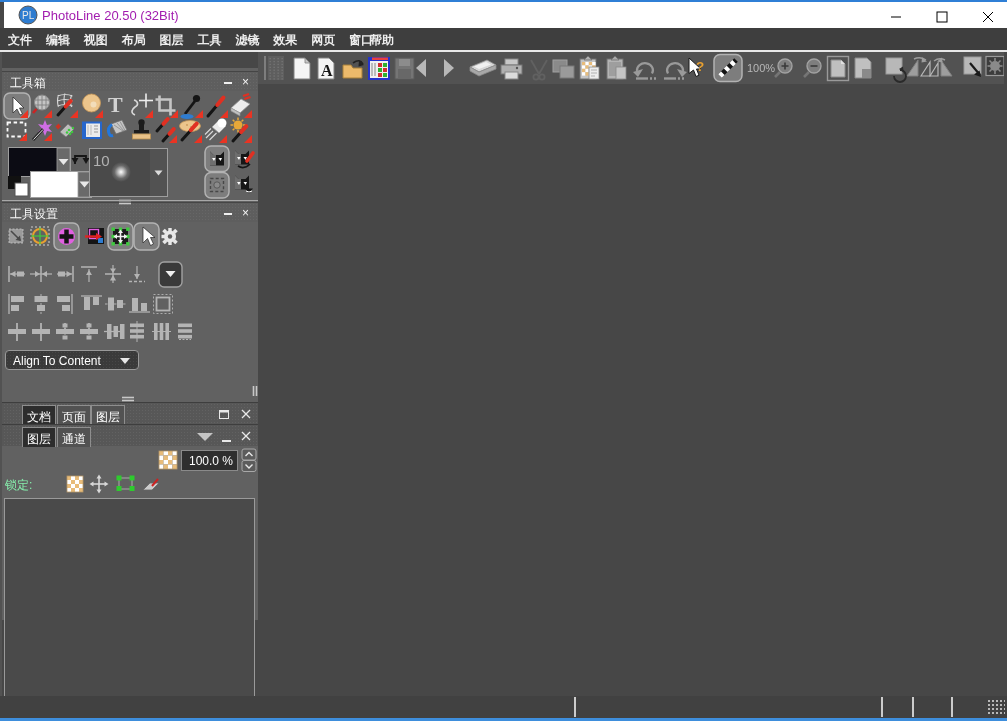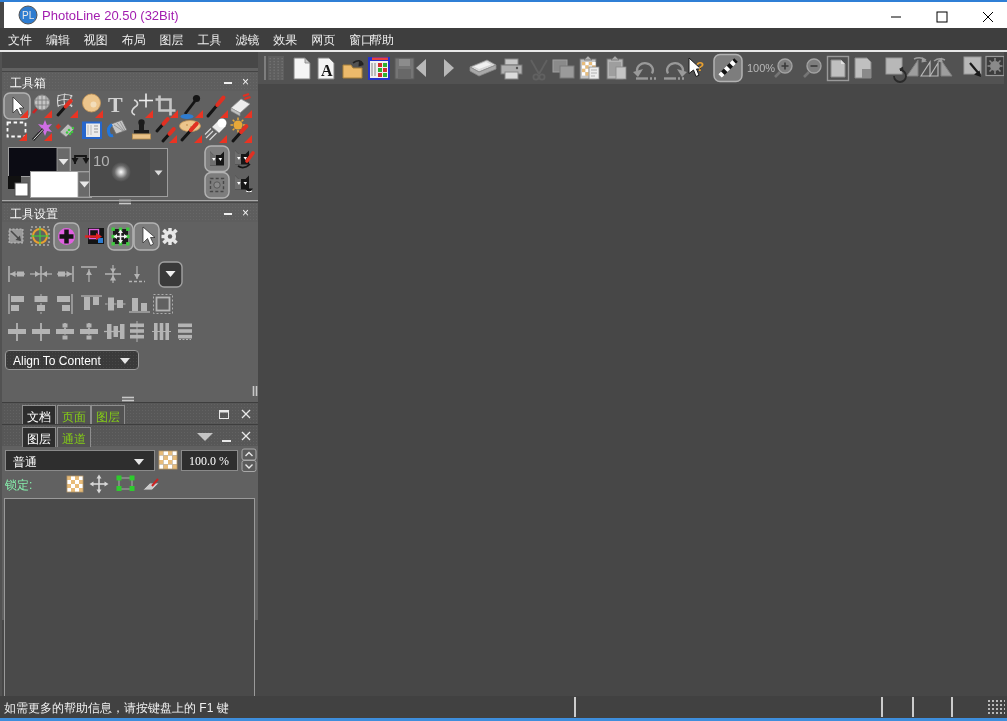--- a/index.html
+++ b/index.html
@@ -6,21 +6,21 @@
 html,body { width:1007px; height:721px; overflow:hidden; }
 body { font-family:"Liberation Sans", sans-serif; position:relative; background:#474747; }
 .abs { position:absolute; }
 
 
 #topline { left:0; top:0; width:1007px; height:2px; background:#2f7fd6; }
 #titlebar { left:4px; top:2px; width:1007px; height:26px; background:#ffffff; }
 #title-text { left:38px; top:6px; font-size:13px; color:#a21caf; }
 .winbtn { top:2px; width:46px; height:26px; }
 #btn-min { left:869px; } #btn-max { left:915px; } #btn-close { left:961px; }
-#menubar { left:0; top:28px; width:1007px; height:22px; background:#3e3e3e; }
+#menubar { left:0; top:28px; width:1007px; height:22px; background:#3e3e3e;font-weight:bold; }
 .menu-item { position:absolute; top:4px; font-size:12px; color:#eeeeee; white-space:nowrap; }
 #menusep { left:0; top:50px; width:1007px; height:2px; background:#e8e8e8; }
 
 
 #leftpanel { left:0; top:68px; width:258px; height:552px; background:#616161; }
 #toolbar { left:258px; top:52px; width:749px; height:32px; background:#525252; }
 #canvas { left:258px; top:84px; width:749px; height:612px; background:#474747; }
 #statusbar { left:0; top:696px; width:1007px; height:22px; background:#414141; }
 #bottomline { left:0; top:718px; width:1007px; height:3px; background:#3e8edc; }
 #status-text { left:4px; top:4px; font-size:12px; color:#f0f0f0; position:absolute; }
@@ -32,21 +32,21 @@
   border-top:1px solid #454545; }
 .phead .ptitle { position:absolute; left:10px; top:3px; font-size:12px; color:#fafafa; }
 .phead .pmin { position:absolute; right:26px; top:10px; width:8px; height:1.6px; background:#f0f0f0; }
 .phead .pclose { position:absolute; right:9px; top:3px; font-size:12px; color:#f5f5f5; }
 .dropdown { position:absolute; background:#3a3a3a; background-image:radial-gradient(#474747 0.8px, transparent 1px); background-size:3px 3px; border:1px solid #9a9a9a; border-radius:4px; color:#fff;padding-left:28px; }
 .dd-arrow { position:absolute; width:0; height:0; border-left:5px solid transparent; border-right:5px solid transparent; border-top:6px solid #e8e8e8; }
 .dropdown.sq { border-radius:0; background:#2e2e2e; border:1px solid #8a8a8a; }
 .tabbar { position:absolute; left:0; width:258px; height:22px; background:#575757;
   background-image:radial-gradient(#626262 1px, transparent 1px); background-size:3px 3px;
   border-top:1px solid #3e3e3e; }
-.tab { position:absolute; top:2px; height:20px; padding:3px 4px 0 4px; font-size:12px; color:#84cc16;
+.tab { position:absolute; top:2px; height:20px; padding:3px 4px 0 4px; font-size:12px; color:#ffffff;
   background:#525252; border:1px solid #8e8e8e; border-bottom:none; }
 .tab.active { background:#2d2d2d; color:#fff; }
 </style>
 </head>
 <body>
 <div id="topline" class="abs"></div>
 <div id="titlebar" class="abs">
   <svg class="abs" style="left:14px; top:3px;" width="20" height="20" viewBox="0 0 20 20">
     <circle cx="10" cy="10" r="9" fill="#2e7cd0"></circle>
     <circle cx="10" cy="10" r="9" fill="none" stroke="#555" stroke-width="1"></circle>
@@ -112,26 +112,22 @@
     <div class="tab active" style="left:22px;">图层</div>
     <div class="tab" style="left:57px;">通道</div>
     <svg style="position:absolute; left:196px; top:3px;" width="60" height="16">
       <polygon points="1,5 17,5 9,13" fill="#c4c4c4"></polygon>
       <line x1="26" y1="13" x2="35" y2="13" stroke="#e8e8e8" stroke-width="2"></line>
       <line x1="46" y1="4" x2="54" y2="12" stroke="#e8e8e8" stroke-width="1.3"></line>
       <line x1="54" y1="4" x2="46" y2="12" stroke="#e8e8e8" stroke-width="1.3"></line>
     </svg>
   </div>
 
-  <div class="dropdown sq" style="left:5px; top:382px; width:150px; height:21px;">
-    <span style="position:absolute; left:7px; top:3px; font-size:12px;">普通</span>
-    <div class="dd-arrow" style="right:10px; top:8px;"></div>
-  </div>
   <div class="dropdown sq" style="left:181px; top:382px; width:57px; height:21px;">
-    <span style="position:absolute; left:7px; top:3px; font-size:12px;font-family:Liberation Serif, serif;">100.0 %</span>
+    <span style="position:absolute; left:7px; top:3px; font-size:12px;">100.0 %</span>
   </div>
   <div id="lock-label" style="position:absolute; left:5px; top:409px; font-size:12px; color:#86efac;">锁定:</div>
 
   <div id="layerlist" style="position:absolute; left:4px; top:430px; width:251px; height:212px; background:#4a4a4a; border:1px solid #9a9a9a;"></div>
 
   <svg id="panelart" style="position:absolute; left:0; top:0;" width="258" height="644" viewBox="0 0 258 644">
       <rect x="4" y="25" width="26" height="26" rx="6" fill="#7d7d7d" stroke="#b2b2b2" stroke-width="1.5"></rect>
 <polygon points="13,29 13,45 17,41 20,47 22.5,46 19.5,40 24,40" fill="#fff" stroke="#222" stroke-width="0.7"></polygon>
       <polygon points="28,42 28,50 20,50" fill="#e93423"></polygon>
       <circle cx="42" cy="34.5" r="7.5" fill="#c4c4c4"></circle>
@@ -607,21 +603,20 @@
       </g>
     </svg>
 </div>
 <svg class="abs" style="left:625px; top:85px;" width="16" height="8">
   <line x1="2" y1="1.5" x2="14" y2="1.5" stroke="#c0c0c0" stroke-width="1.6"></line>
   <line x1="2" y1="4.5" x2="14" y2="4.5" stroke="#c0c0c0" stroke-width="1.6"></line>
 </svg>
 <div id="canvas" class="abs"></div>
 
 <div id="statusbar" class="abs">
-  <div id="status-text">如需更多的帮助信息，请按键盘上的 F1 键</div>
   <div class="status-sep" style="left:574px;"></div>
   <div class="status-sep" style="left:881px;"></div>
   <div class="status-sep" style="left:912px;"></div>
   <div class="status-sep" style="left:951px;"></div>
   <div style="position:absolute; left:986px; top:2px; width:19px; height:18px; background-image:radial-gradient(#b8b8b8 1px, transparent 1.2px); background-size:4px 4px; background-position:1px 1px;"></div>
 </div>
 <div id="bottomline" class="abs"></div>
 <div class="abs" style="left:0; top:52px; width:2px; height:644px; background:#525252;"></div>
 <div class="abs" style="left:1004px; top:52px; width:3px; height:32px; background:#474747;"></div>
 

